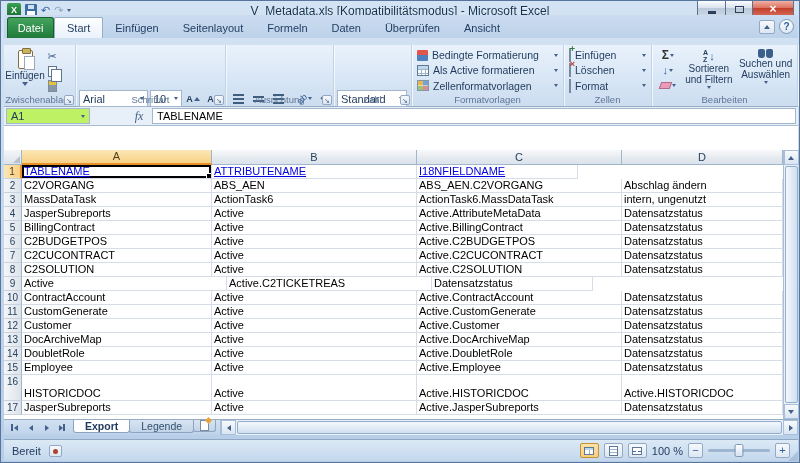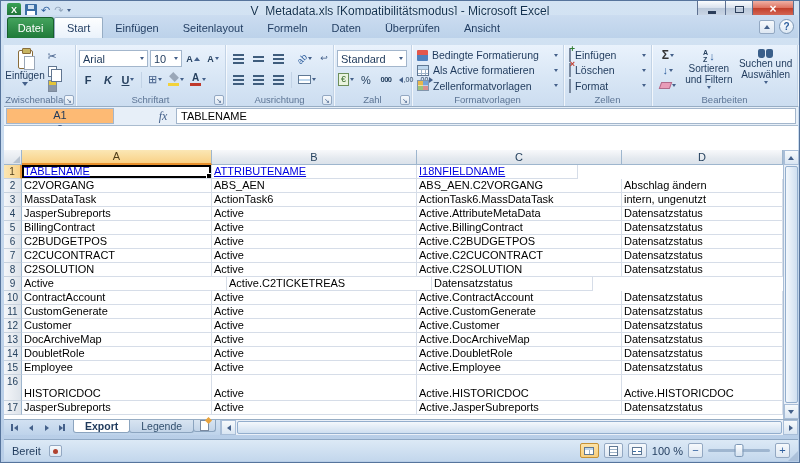--- a/index.html
+++ b/index.html
@@ -33,21 +33,21 @@
 .tabbar-right{margin-left:auto;display:flex;align-items:center;gap:4px;padding:0 4px 4px 0;}
 .collapse-btn{width:16px;height:14px;border:1px solid #93a8c2;border-radius:2px;background:linear-gradient(#f6f9fc,#dde7f2);display:flex;align-items:center;justify-content:center;}
 .tri-up{width:0;height:0;border-left:3px solid transparent;border-right:3px solid transparent;border-bottom:4px solid #44608a;}
 .help-btn{width:15px;height:15px;border-radius:50%;background:linear-gradient(#fdfeff,#dce8f4);border:1px solid #7d97b5;color:#2e5f9e;font-weight:bold;font-size:10px;display:flex;align-items:center;justify-content:center;}
 
 
 .ribbon{position:absolute;left:3px;top:44px;width:794px;height:62px;background:linear-gradient(#e9f2fc,#d8e6f5 55%,#ccddf0);border-bottom:1px solid #97adc4;display:flex;}
 .rgroup{position:relative;height:100%;border-right:1px solid #c2d3e6;box-shadow:1px 0 0 rgba(255,255,255,.7);padding:3px 3px 13px 3px;}
 .rgroup-label{position:absolute;bottom:1px;left:0;right:0;text-align:center;font-size:9.5px;color:#5d7595;}
 .launcher{position:absolute;right:1px;bottom:1px;width:10px;height:10px;border:1px solid #93a8c2;border-radius:2px;background:linear-gradient(#f6f9fc,#dde7f2);font-size:7px;color:#44608a;display:flex;align-items:center;justify-content:center;line-height:7px;}
-.rrow{display:flex;align-items:center;gap:2px;height:21px;}
+.rrow{display:flex;align-items:center;gap:2px;height:21px;margin-top:40px;}
 .sbtn{min-width:18px;height:18px;border-radius:2px;display:flex;align-items:center;justify-content:center;gap:1px;padding:0 2px;}
 .combo{background:#fff;border:1px solid #a3b6cc;height:17px;display:flex;align-items:center;font-size:11px;padding:0 3px;gap:3px;}
 .combo .txt{flex:1;}
 .sep{width:1px;height:16px;background:#c2d3e6;margin:0 2px;}
 
 
 .g-clipboard{width:72px;display:flex;}
 .paste-big{width:36px;display:flex;flex-direction:column;align-items:center;justify-content:flex-start;padding-top:2px;gap:1px;}
 .i-clipboard{width:15px;height:19px;background:#fff;border:1px solid #8a6d3b;border-radius:2px;position:relative;}
 .i-clipboard::before{content:"";position:absolute;top:-3px;left:3px;width:7px;height:4px;background:#c8b560;border:1px solid #8a6d3b;border-radius:1px;}
@@ -107,21 +107,21 @@
 .i-eraser{width:11px;height:7px;background:#e89cb8;border:1px solid #b06a8a;transform:skewX(-20deg);}
 .bigbtn{width:58px;display:flex;flex-direction:column;align-items:center;justify-content:flex-start;padding-top:1px;gap:1px;}
 .bigbtn .lbl{font-size:10px;line-height:10.5px;text-align:center;color:#1e395b;}
 .i-az{display:flex;align-items:center;gap:1px;}
 .i-az .letters{display:flex;flex-direction:column;font-size:7px;font-weight:bold;color:#27415f;line-height:7px;}
 .i-binoc{display:flex;gap:1px;}
 .i-binoc i{width:7px;height:9px;background:#3a5f8a;border-radius:2px 2px 3px 3px;display:block;}
 
 
 .formulabar{position:absolute;left:3px;top:106px;width:794px;height:19px;background:#e7eff8;border-bottom:1px solid #aabccf;display:flex;align-items:center;padding:1px 2px;gap:2px;}
-.namebox{width:108px;height:16px;background:#fdba74;border:1px solid #a3b6cc;display:flex;align-items:center;padding:0 4px;gap:4px;font-size:11px;flex-direction:column;}
+.namebox{width:84px;height:16px;background:#bef264;border:1px solid #a3b6cc;display:flex;align-items:center;padding:0 4px;gap:4px;font-size:11px;}
 .namebox .txt{flex:1;}
 .fxbtn{width:22px;height:16px;display:flex;align-items:center;justify-content:center;font-family:"Liberation Serif",serif;font-style:italic;font-size:12px;color:#44608a;margin-left:36px;}
 .formula-input{flex:1;height:16px;background:#fff;border:1px solid #a3b6cc;display:flex;align-items:center;padding:0 4px;font-size:11px;color:#000;}
 .whitegap{position:absolute;left:3px;top:125px;width:794px;height:24px;background:#fff;}
 
 
 .grid{position:absolute;left:3px;top:149px;width:779px;height:269px;background:#fff;overflow:hidden;}
 .chrow{display:flex;height:15px;}
 .corner{width:18px;background:linear-gradient(#f4f6f9,#dde3ea);border-right:1px solid #9eb6ce;border-bottom:1px solid #9eb6ce;position:relative;}
 .corner::after{content:"";position:absolute;right:1px;bottom:1px;width:0;height:0;border-left:7px solid transparent;border-bottom:7px solid #b7c2cf;}

